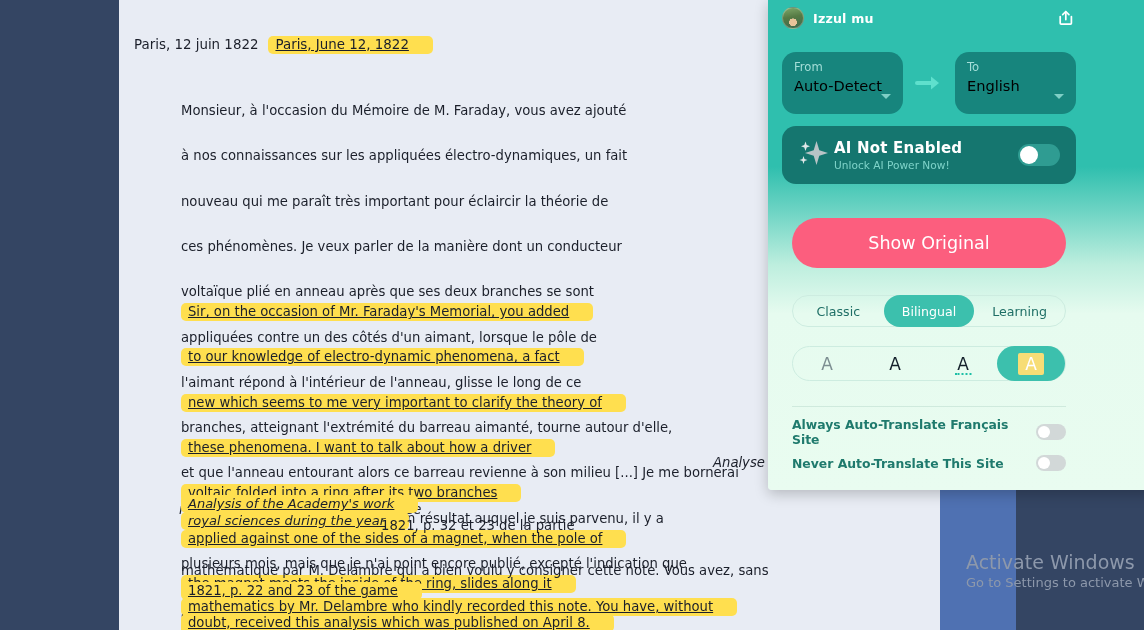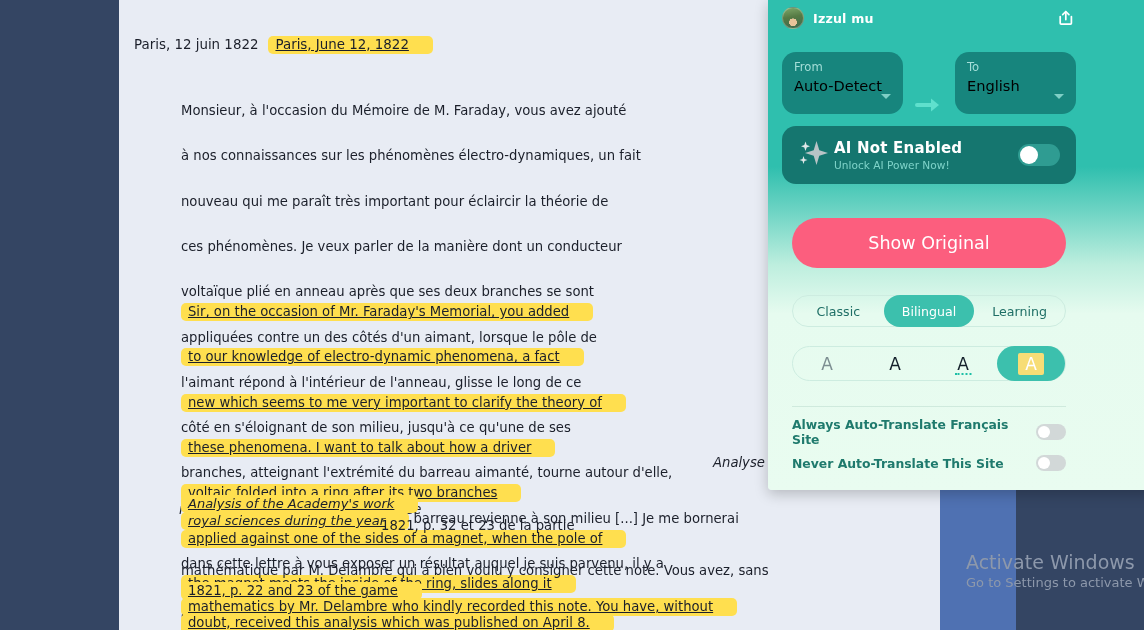--- a/index.html
+++ b/index.html
@@ -112,21 +112,21 @@
     letter-spacing: .2px;
   }
   #share-btn {
     margin-left: auto; width: 20px; height: 20px;
     display: flex; align-items: center; justify-content: center;
     cursor: pointer;
   }
 
   .lang-row {
     position: absolute; left: 14px; top: 52px; width: 294px; height: 62px;
-    display: flex; align-items: flex-end;
+    display: flex; align-items: center;
   }
   .lang-box {
     width: 121px; height: 62px; border-radius: 14px;
     background: #17857d; padding: 9px 12px 0 12px; position: relative;
     cursor: pointer;
   }
   .lang-label { color: #a4ded8; font-size: 11.6px; line-height: 13px; }
   .lang-value { color: #000000; font-size: 14.6px; margin-top: 3px; }
   .lang-caret {
     position: absolute; right: 12px; bottom: 15px;
@@ -238,27 +238,26 @@
 <div id="blue-column"></div>
 
 <div id="doc">
 
   <div class="dateline">
     <span>Paris, 12 juin 1822</span><span class="hl">Paris, June 12, 1822</span>
   </div>
 
   <div class="para lines" id="p-fr1">
     <div>Monsieur, à l'occasion du Mémoire de M. Faraday, vous avez ajouté</div>
-    <div>à nos connaissances sur les phénomènes électro-dynamiques, un fait</div>
+    <div>à nos connaissances sur les appliquées électro-dynamiques, un fait</div>
     <div>nouveau qui me paraît très important pour éclaircir la théorie de</div>
     <div>ces phénomènes. Je veux parler de la manière dont un conducteur</div>
     <div>voltaïque plié en anneau après que ses deux branches se sont</div>
     <div>appliquées contre un des côtés d'un aimant, lorsque le pôle de</div>
     <div>l'aimant répond à l'intérieur de l'anneau, glisse le long de ce</div>
-    <div>côté en s'éloignant de son milieu, jusqu'à ce qu'une de ses</div>
     <div>branches, atteignant l'extrémité du barreau aimanté, tourne autour d'elle,</div>
     <div>et que l'anneau entourant alors ce barreau revienne à son milieu [...] Je me bornerai</div>
     <div>dans cette lettre à vous exposer un résultat auquel je suis parvenu, il y a</div>
     <div>plusieurs mois, mais que je n'ai point encore publié, excepté l'indication que</div>
     
   </div>
 
   <div class="para hl-lines" id="p-en1">
     <div><span class="hl">Sir, on the occasion of Mr. Faraday's Memorial, you added</span></div>
     <div><span class="hl">to our knowledge of electro-dynamic phenomena, a fact</span></div>

